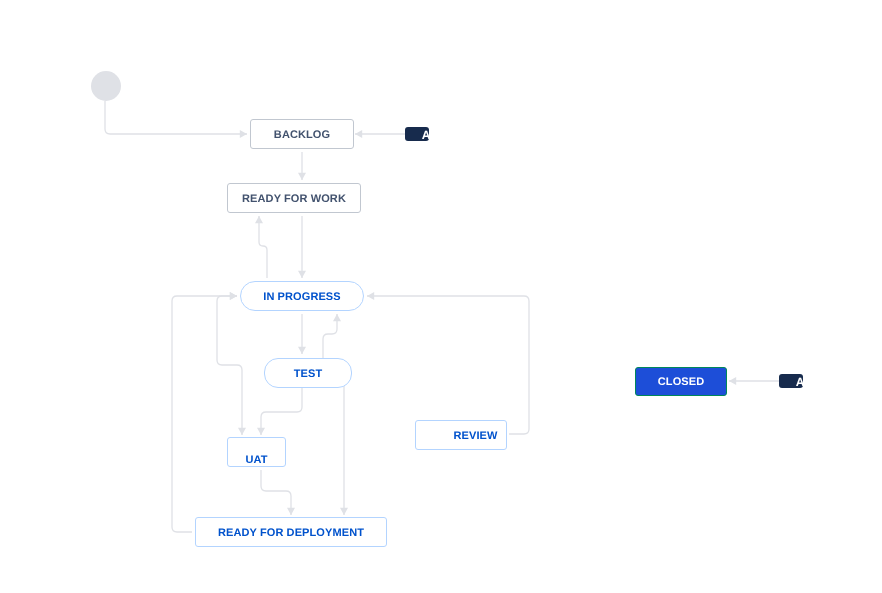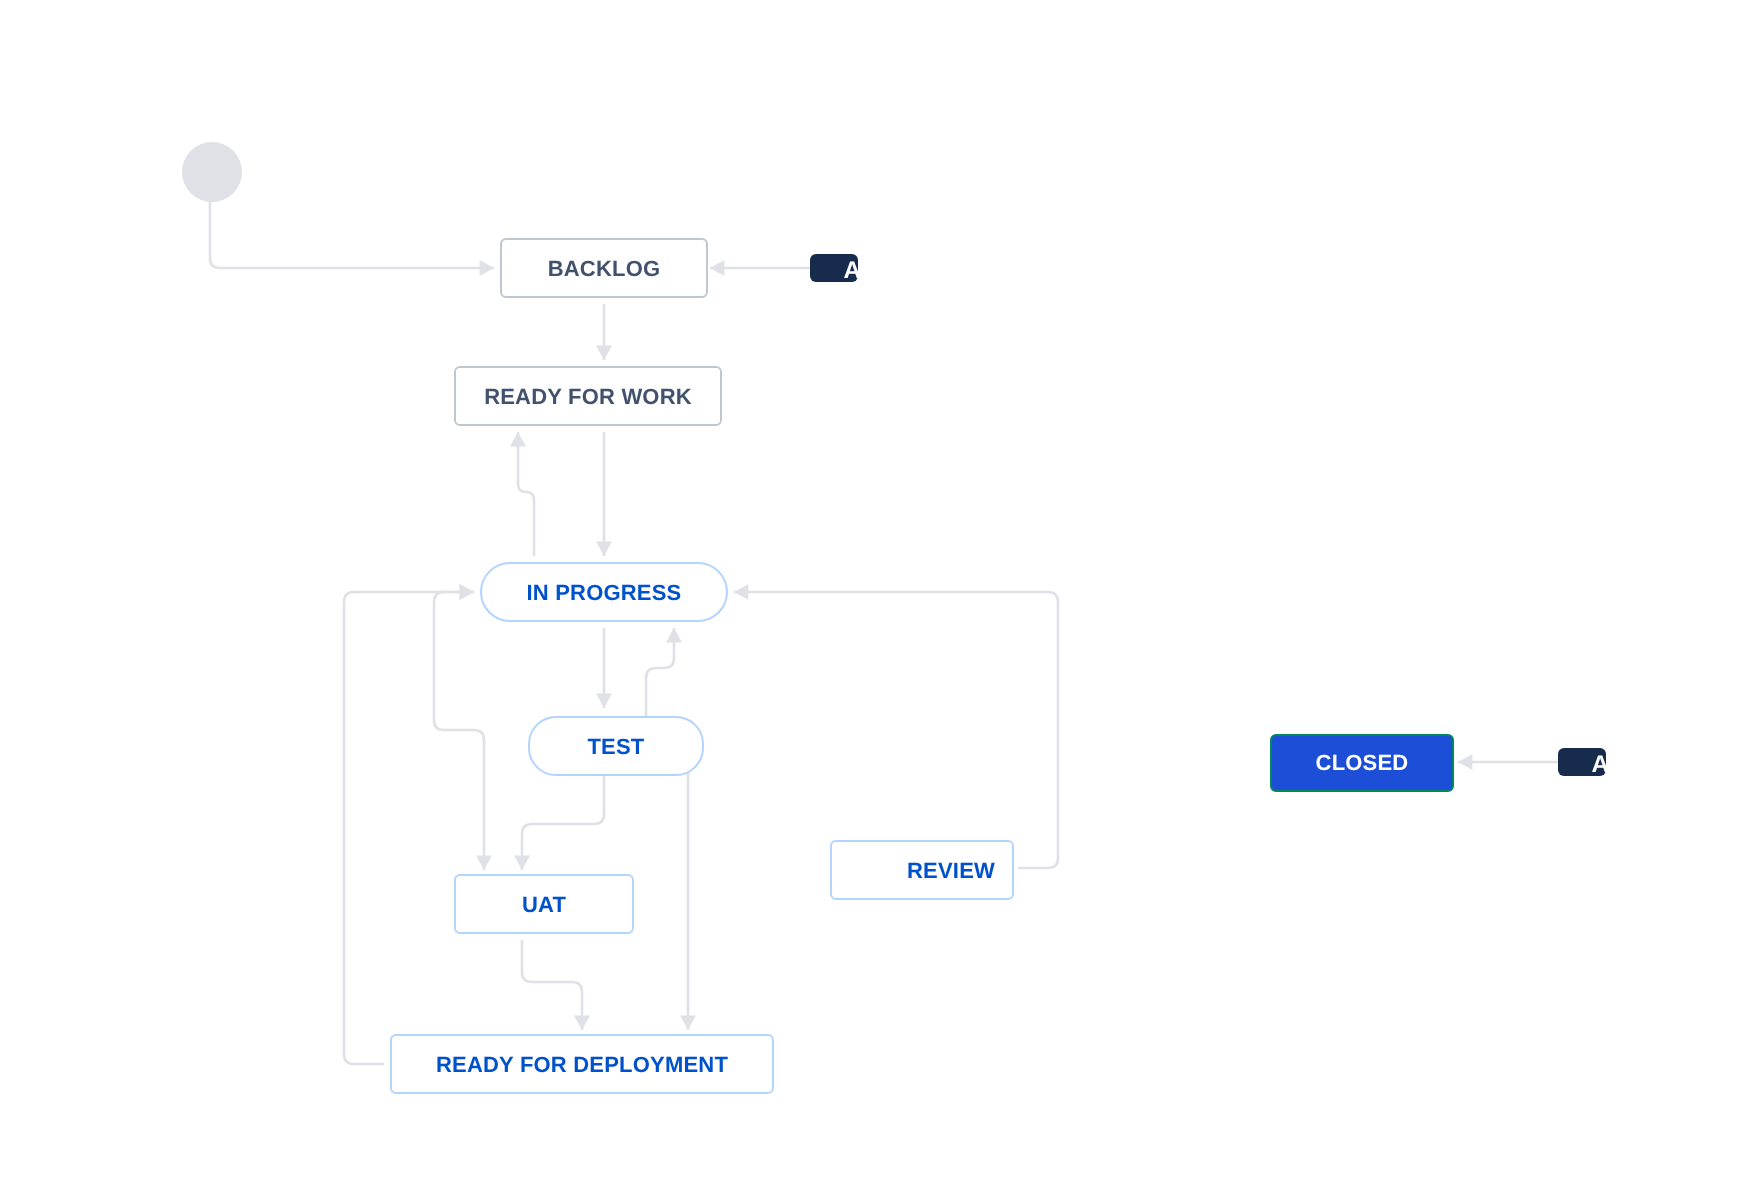--- a/index.html
+++ b/index.html
@@ -96,21 +96,21 @@
     </div>
     <div class="node default" style="left: 227px; top: 183px; width: 134px; height: 30px; border-color: rgb(193, 199, 208); color: rgb(66, 82, 110);">
       <span class="node-label">READY FOR WORK</span>
     </div>
     <div class="node active" style="left: 240px; top: 281px; width: 124px; height: 30px; border-color: rgb(179, 212, 255); color: rgb(0, 82, 204); border-radius: 15px;">
       <span class="node-label">IN PROGRESS</span>
     </div>
     <div class="node active" style="left: 264px; top: 358px; width: 88px; height: 30px; border-color: rgb(179, 212, 255); color: rgb(0, 82, 204); border-radius: 14px;">
       <span class="node-label">TEST</span>
     </div>
-    <div class="node active" style="left: 227px; top: 437px; width: 90px; height: 30px; border-color: rgb(179, 212, 255); color: rgb(0, 82, 204);">
+    <div class="node active" style="left: 227px; top: 437px; width: 59px; height: 30px; border-color: rgb(179, 212, 255); color: rgb(0, 82, 204); align-items: flex-end;">
       <span class="node-label">UAT</span>
     </div>
     <div class="node active" style="left: 415px; top: 420px; width: 92px; height: 30px; border-color: rgb(179, 212, 255); color: rgb(0, 82, 204); padding-left: 29px;">
       <span class="node-label">REVIEW</span>
     </div>
     <div class="node active" style="left: 195px; top: 517px; width: 192px; height: 30px; border-color: rgb(179, 212, 255); color: rgb(0, 82, 204);">
       <span class="node-label">READY FOR DEPLOYMENT</span>
     </div>
     <div class="node final" style="left: 634.5px; top: 367px; width: 92px; height: 29px; border-color: rgb(0, 135, 90); background: #1d4ed8; color: rgb(255, 255, 255);">
       <span class="node-label">CLOSED</span>

